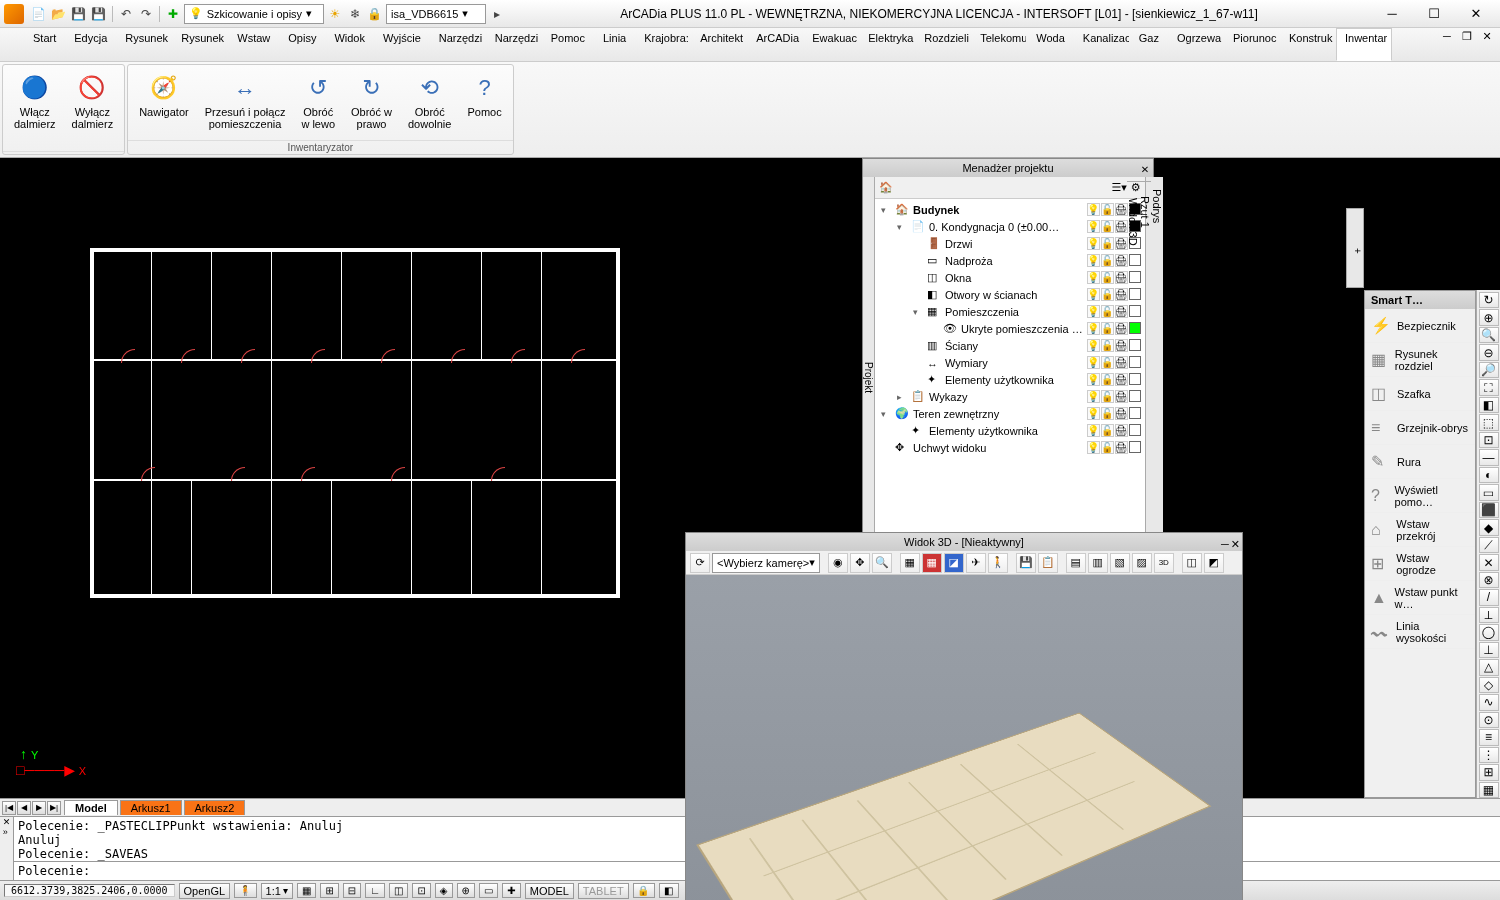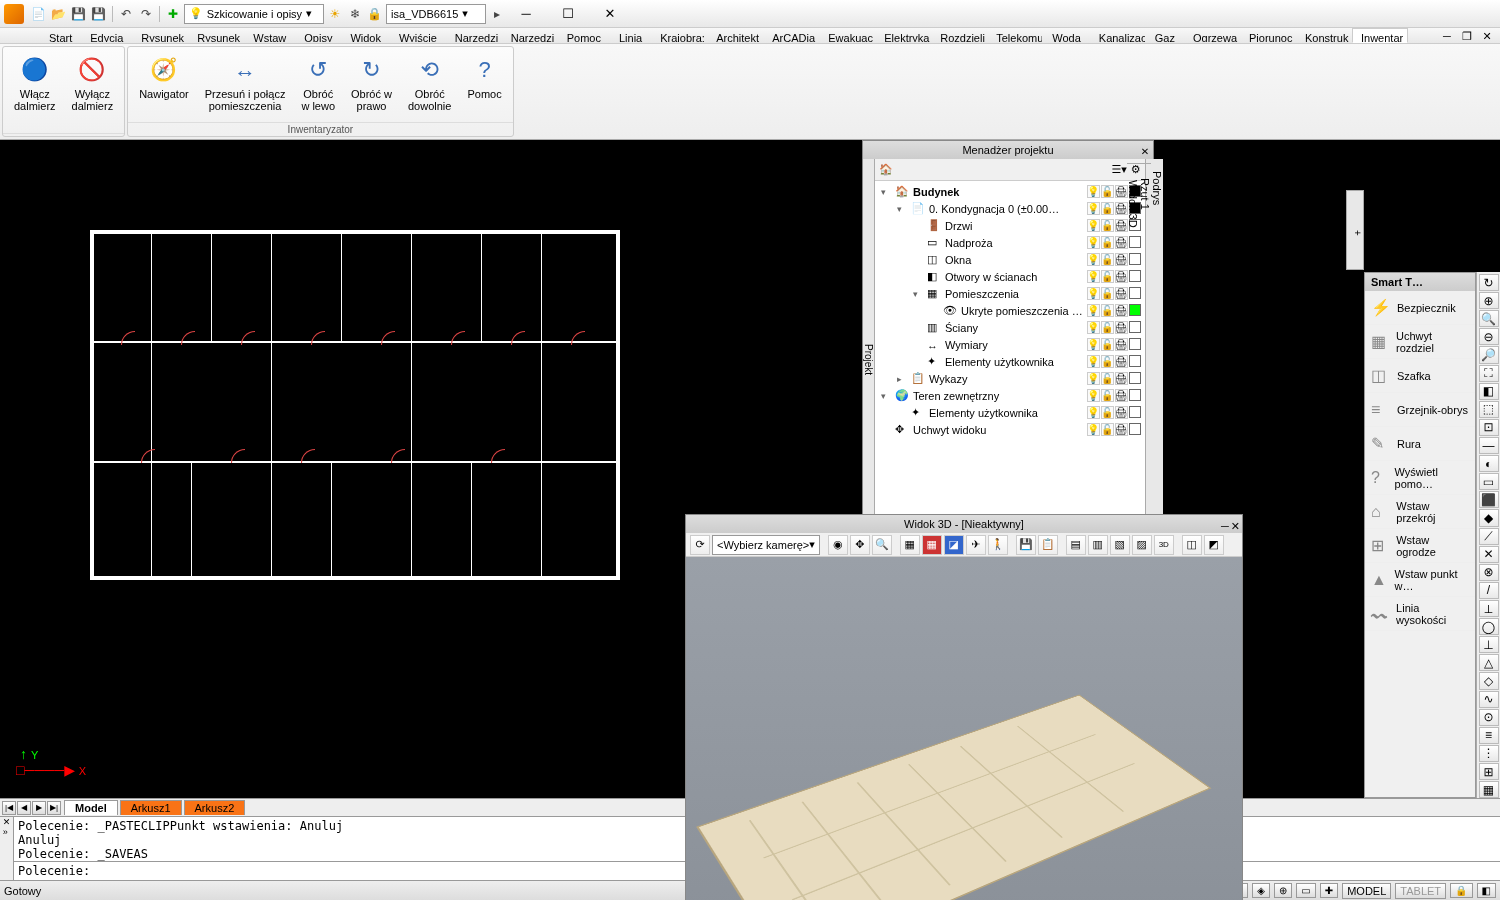--- a/index.html
+++ b/index.html
@@ -6,21 +6,21 @@
 body{background:#f0f0f0;width:1500px;height:900px;overflow:hidden;display:flex;flex-direction:column}
 .titlebar{height:28px;background:linear-gradient(#fff,#e8e8e8);display:flex;align-items:center;padding:0 4px;border-bottom:1px solid #ccc}
 .logo{width:20px;height:20px;background:linear-gradient(135deg,#f90,#d60);border-radius:3px;margin-right:6px}
 .qat{display:flex;gap:2px;align-items:center}
 .qat-btn{width:18px;height:18px;border:1px solid transparent;border-radius:2px;display:flex;align-items:center;justify-content:center;cursor:pointer;font-size:12px;color:#444}
 .qat-sep{width:1px;height:16px;background:#bbb;margin:0 2px}
 .layer-combo{height:20px;border:1px solid #999;background:#fff;display:flex;align-items:center;padding:0 4px;gap:4px;min-width:140px}
 .title-text{flex:1;text-align:center;color:#000;font-size:12px}
 .winbtns{display:flex;gap:2px}
 .winbtn{width:40px;height:24px;display:flex;align-items:center;justify-content:center;cursor:pointer;font-size:13px}
-.menubar{height:16px;background:linear-gradient(#f8f8f8,#e8e8e8);display:flex;border-bottom:1px solid #ccc;padding-left:40px}
+.menubar{height:34px;background:linear-gradient(#f8f8f8,#e8e8e8);display:flex;border-bottom:1px solid #ccc;padding-left:24px}
 .menu-item{padding:3px 8px;cursor:pointer;border:1px solid transparent;white-space:nowrap;overflow:hidden;max-width:56px;text-overflow:clip}
 .menu-item.active{background:#fff;border:1px solid #ccc;border-bottom-color:#fff}
 .mdi-btns{margin-left:auto;display:flex;gap:2px;padding-right:4px}
 .mdi-btn{width:18px;height:16px;display:flex;align-items:center;justify-content:center;cursor:pointer}
 .ribbon{height:96px;background:linear-gradient(#f8f8f8,#eee);border-bottom:1px solid #aaa;display:flex;padding:2px}
 .ribbon-group{border:1px solid #ccc;border-radius:3px;background:linear-gradient(#fcfcfc,#f0f0f0);margin-right:2px;display:flex;flex-direction:column}
 .ribbon-buttons{display:flex;padding:4px;gap:2px;flex:1}
 .ribbon-btn{display:flex;flex-direction:column;align-items:center;justify-content:flex-start;padding:2px 6px;cursor:pointer;border:1px solid transparent;border-radius:2px;text-align:center;min-width:44px}
 .ribbon-icon{width:32px;height:32px;display:flex;align-items:center;justify-content:center;font-size:22px}
 .ribbon-label{font-size:11px;line-height:12px;margin-top:2px;white-space:pre-line}
@@ -99,20 +99,21 @@
     </div>
     <div class="qat-btn" style="color:#e8a400">☀</div>
     <div class="qat-btn">❄</div>
     <div class="qat-btn">🔒</div>
     <div class="layer-combo" style="min-width:100px">
       <span>isa_VDB6615</span>
         <span>▾</span>
     </div>
     <div class="qat-btn">▸</div>
   </div>
+  <div class="title-text">ArCADia PLUS 11.0 PL - WEWNĘTRZNA, NIEKOMERCYJNA LICENCJA - INTERSOFT [L01] - [sienkiewicz_1_67-w11]</div>
   <div class="winbtns">
     <div class="winbtn">─</div>
     <div class="winbtn">☐</div>
     <div class="winbtn close">✕</div>
   </div>
 </div>
 
 <div class="menubar" id="menubar">
   <div class="menu-item">Start</div>
     <div class="menu-item">Edycja</div>
@@ -475,21 +476,21 @@
 
   <div class="smart-panel">
     <div class="smart-title">Smart T…</div>
     <div id="smartitems">
         <div class="smart-item">
           <span class="smart-icon">⚡</span>
           <span>Bezpiecznik</span>
         </div>
         <div class="smart-item">
           <span class="smart-icon">▦</span>
-          <span>Uchwyt rozdziel</span>
+          <span>Rysunek rozdziel</span>
         </div>
         <div class="smart-item">
           <span class="smart-icon">◫</span>
           <span>Szafka</span>
         </div>
         <div class="smart-item">
           <span class="smart-icon">≡</span>
           <span>Grzejnik-obrys</span>
         </div>
         <div class="smart-item">
@@ -568,21 +569,20 @@
   <div class="cmd-close">✕<br>»</div>
   <div style="flex:1;display:flex;flex-direction:column">
     <div class="cmd-hist">Polecenie: _PASTECLIPPunkt wstawienia: Anuluj
 Anuluj
 Polecenie: _SAVEAS</div>
     <div class="cmd-in">Polecenie: </div>
   </div>
 </div>
 
 <div class="statusbar">
-  <span class="status-left">Gotowy</span>
   <span class="status-coords">6612.3739,3825.2406,0.0000</span>
   <span class="status-btn">
       <span>OpenGL</span>
     </span>
   <span class="status-btn">🧍</span>
   <span class="status-btn"><span>1:1</span>▾</span>
   <span class="status-btn">▦</span>
   <span class="status-btn">⊞</span>
   <span class="status-btn">⊟</span>
   <span class="status-btn">∟</span>

